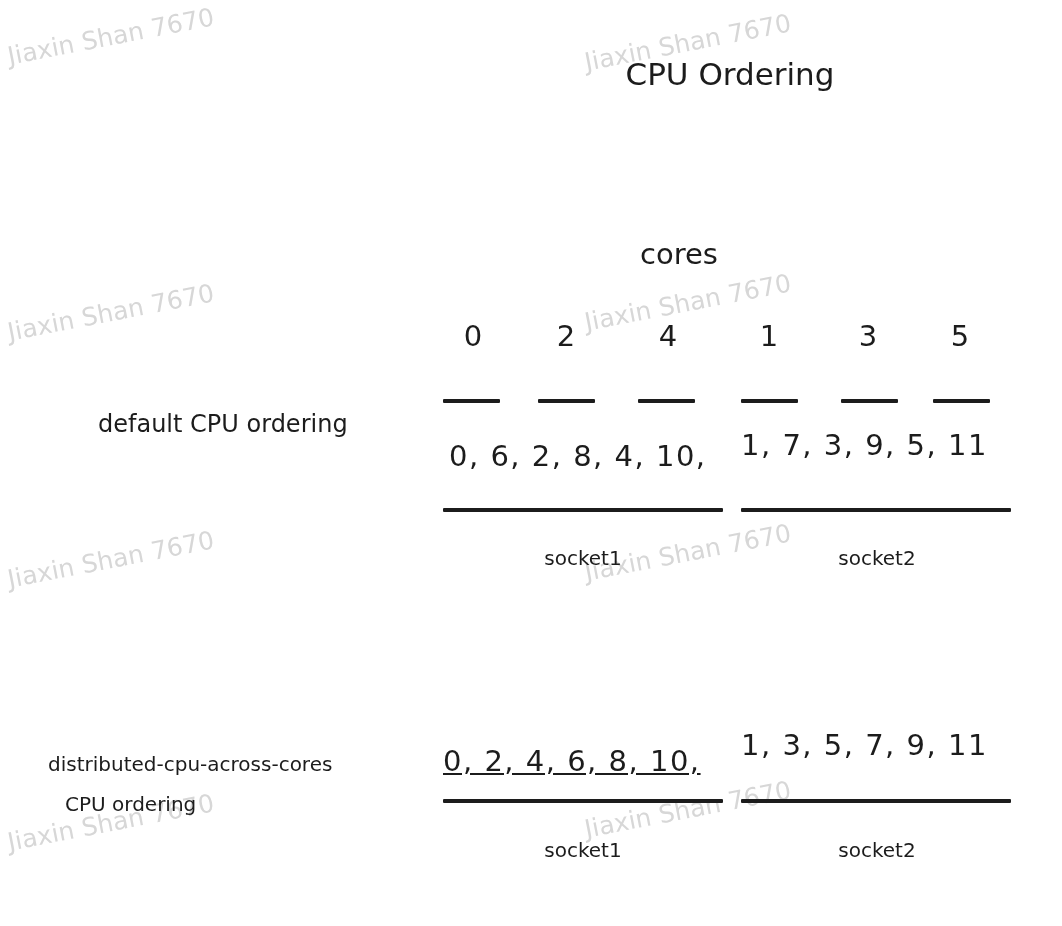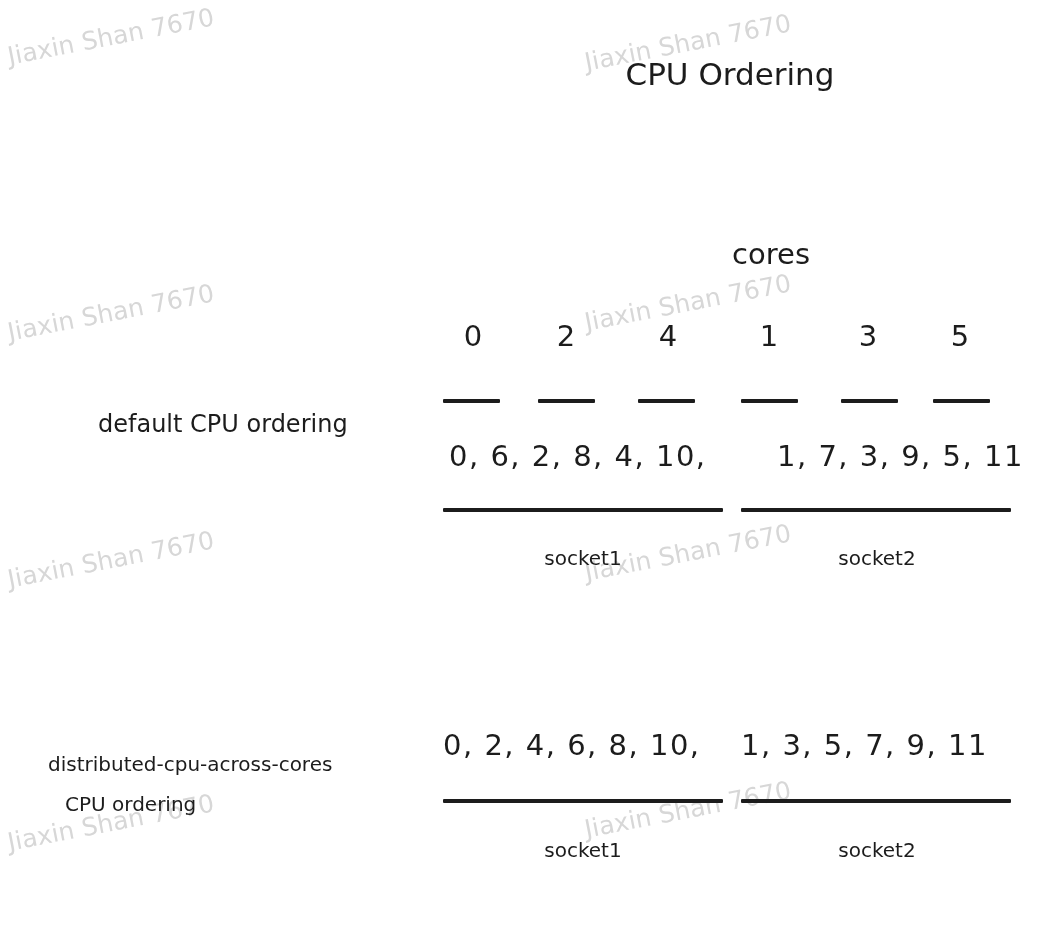--- a/index.html
+++ b/index.html
@@ -26,21 +26,21 @@
     position: absolute;
     left: 520px; top: 56px;
     width: 420px;
     text-align: center;
     font-size: 31px;
   }
   .cores-label {
     position: absolute;
     left: 640px; top: 237px;
     width: 170px;
-    text-align: right;
+    text-align: left;
     font-size: 29px;
   }
   .core-num {
     position: absolute;
     top: 319px;
     width: 44px;
     text-align: center;
     font-size: 29px;
   }
   .tick {
@@ -108,32 +108,32 @@
   <div class="tick" style="left:443px;"></div>
   <div class="tick" style="left:538px;"></div>
   <div class="tick" style="left:638px;"></div>
   <div class="tick" style="left:741px;"></div>
   <div class="tick" style="left:841px;"></div>
   <div class="tick" style="left:933px;"></div>
 
   <div class="row-label" style="left:98px; top:410px;">default  CPU ordering</div>
 
   <div class="cpu-seq" style="left:443px; top:439px;margin-left:6px;">0, 6, 2, 8, 4, 10,</div>
-  <div class="cpu-seq" style="left:741px; top:439px;margin-left:36px;">1, 7, 3, 9, 5, 11</div>
+  <div class="cpu-seq" style="left:741px; top:428px;">1, 7, 3, 9, 5, 11</div>
 
   <div class="socket-line" style="left:443px; top:508px; width:280px;"></div>
   <div class="socket-line" style="left:741px; top:508px; width:270px;"></div>
 
   <div class="socket-label" style="left:513px; top:546px;">socket1</div>
   <div class="socket-label" style="left:807px; top:546px;">socket2</div>
 
   <div class="dist-label" style="left:48px; top:752px;">distributed-cpu-across-cores</div>
   <div class="dist-label" style="left:65px; top:792px;">CPU ordering</div>
 
-  <div class="cpu-seq" style="left:443px; top:728px;">0, 2, 4, 6, 8, 10,</div>
+  <div class="cpu-seq" style="left:443px; top:744px;text-decoration:underline;">0, 2, 4, 6, 8, 10,</div>
   <div class="cpu-seq" style="left:741px; top:728px;">1, 3, 5, 7, 9, 11</div>
 
   <div class="socket-line" style="left:443px; top:799px; width:280px;"></div>
   <div class="socket-line" style="left:741px; top:799px; width:270px;"></div>
 
   <div class="socket-label" style="left:513px; top:838px;">socket1</div>
   <div class="socket-label" style="left:807px; top:838px;">socket2</div>
 
 </div>
 

